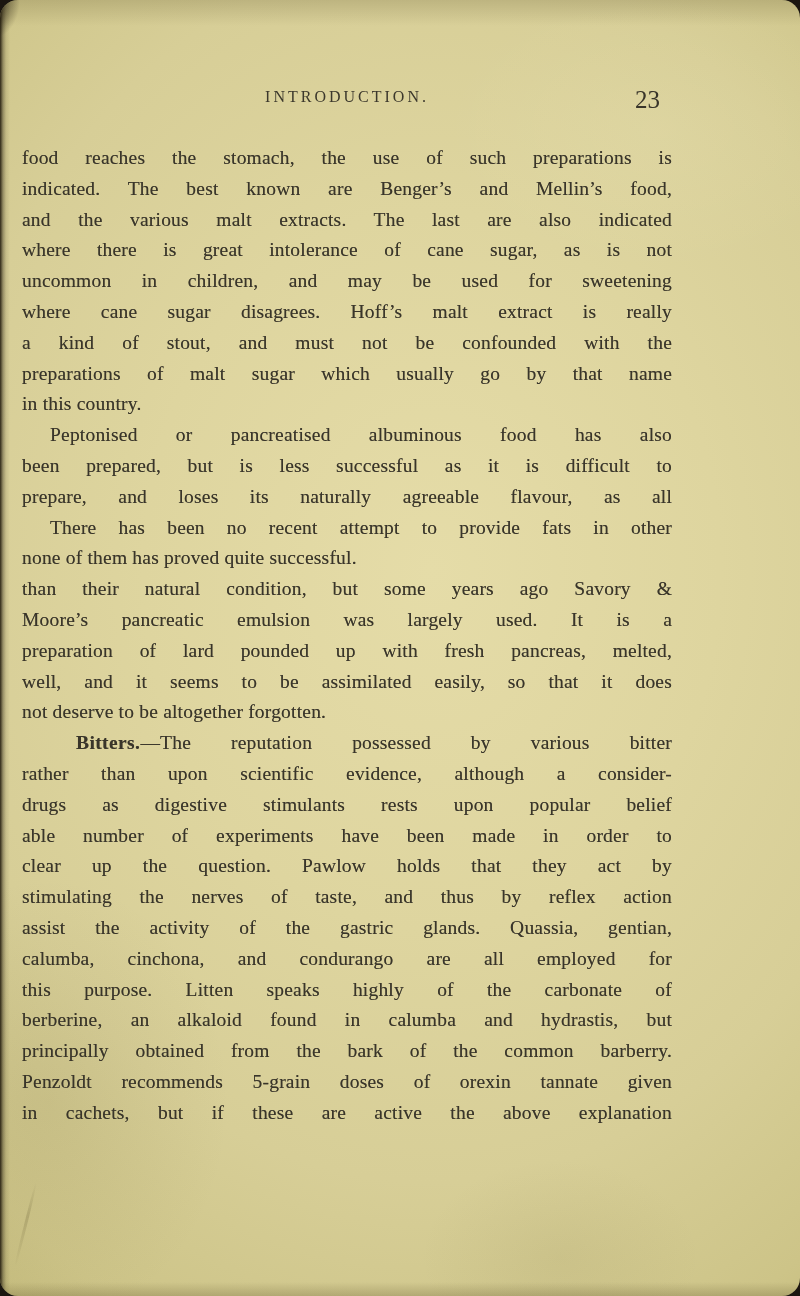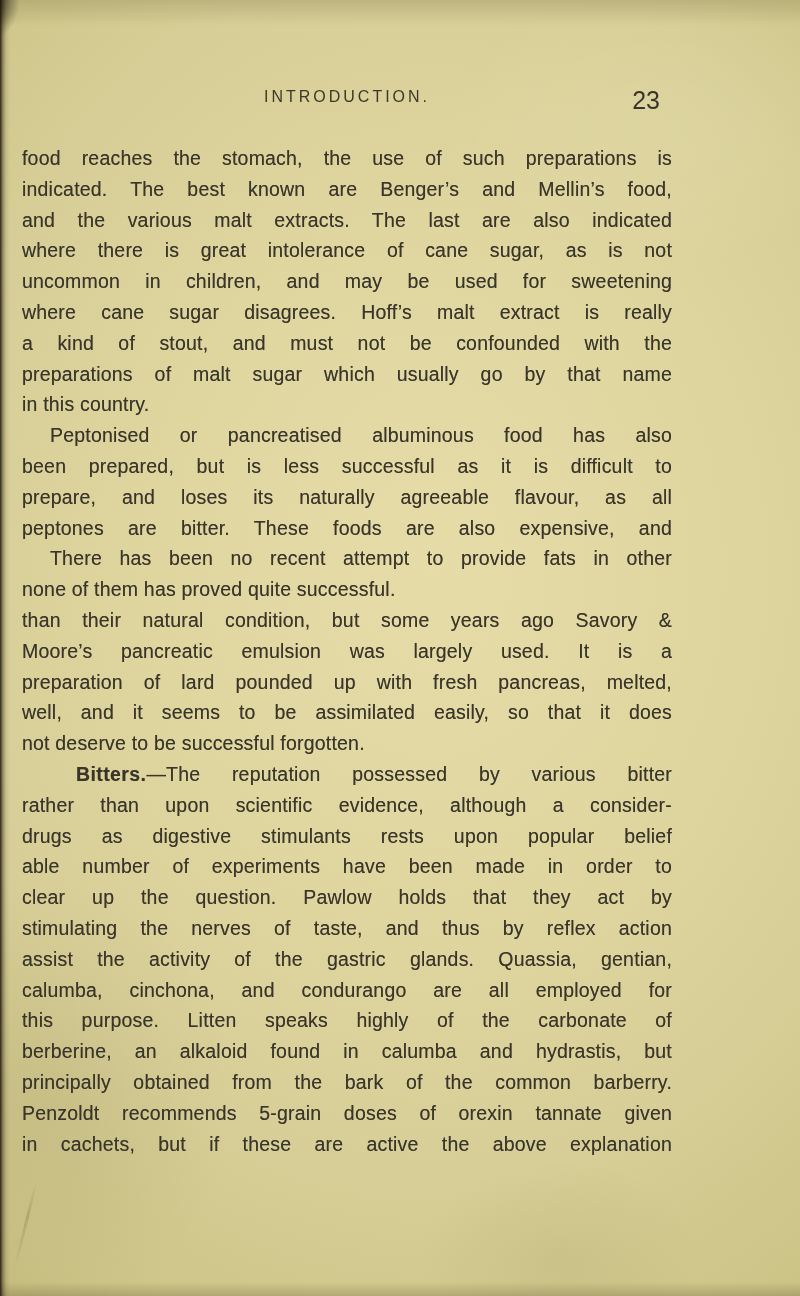--- a/index.html
+++ b/index.html
@@ -8,22 +8,23 @@
     background: #1b1610;
   }
   .page {
     position: relative;
     width: 800px;
     height: 1296px;
     overflow: hidden;
     background:
       radial-gradient(ellipse 720px 900px at 54% 44%,
         #e5dca8 0%, #ded59f 40%, #d7ce97 68%, #cdc488 92%, #c6bd7f 100%);
-    font-family: Liberation Sans, sans-serif;
+    font-family: Liberation Serif, serif;
     color: #39352a;
+    border-radius: 18px;
   }
   
   .left-edge-shadow {
     position: absolute; left: 0; top: 0; width: 10px; height: 100%;
     background: linear-gradient(90deg,
       rgba(28,21,9,0.9) 0px, rgba(28,21,9,0.35) 3px,
       rgba(70,60,30,0.12) 6px, rgba(70,60,30,0) 10px);
   }
   .top-edge-shadow {
     position: absolute; left: 0; top: 0; width: 100%; height: 26px;
@@ -111,28 +112,27 @@
       <div class="line justified">and the various malt extracts. The last are also indicated</div>
       <div class="line justified">where there is great intolerance of cane sugar, as is not</div>
       <div class="line justified">uncommon in children, and may be used for sweetening</div>
       <div class="line justified">where cane sugar disagrees. Hoff’s malt extract is really</div>
       <div class="line justified">a kind of stout, and must not be confounded with the</div>
       <div class="line justified">preparations of malt sugar which usually go by that name</div>
       <div class="line justified para-end">in this country.</div>
       <div class="line justified indent">Peptonised or pancreatised albuminous food has also</div>
       <div class="line justified">been prepared, but is less successful as it is difficult to</div>
       <div class="line justified">prepare, and loses its naturally agreeable flavour, as all</div>
-      <div class="line justified">peptones are bitter. These foods are also expensive, and</div>
       <div class="line justified indent">There has been no recent attempt to provide fats in other</div>
       <div class="line justified para-end">none of them has proved quite successful.</div>
       <div class="line justified">than their natural condition, but some years ago Savory &amp;</div>
       <div class="line justified">Moore’s pancreatic emulsion was largely used. It is a</div>
       <div class="line justified">preparation of lard pounded up with fresh pancreas, melted,</div>
       <div class="line justified">well, and it seems to be assimilated easily, so that it does</div>
-      <div class="line justified para-end">not deserve to be successful forgotten.</div>
+      <div class="line justified para-end">not deserve to be altogether forgotten.</div>
       <div class="line justified indent"><strong>Bitters.</strong><span>—The reputation possessed by various bitter</span></div>
       <div class="line justified">rather than upon scientific evidence, although a consider-</div>
       <div class="line justified">drugs as digestive stimulants rests upon popular belief</div>
       <div class="line justified">able number of experiments have been made in order to</div>
       <div class="line justified">clear up the question. Pawlow holds that they act by</div>
       <div class="line justified">stimulating the nerves of taste, and thus by reflex action</div>
       <div class="line justified">assist the activity of the gastric glands. Quassia, gentian,</div>
       <div class="line justified">calumba, cinchona, and condurango are all employed for</div>
       <div class="line justified">this purpose. Litten speaks highly of the carbonate of</div>
       <div class="line justified">berberine, an alkaloid found in calumba and hydrastis, but</div>

